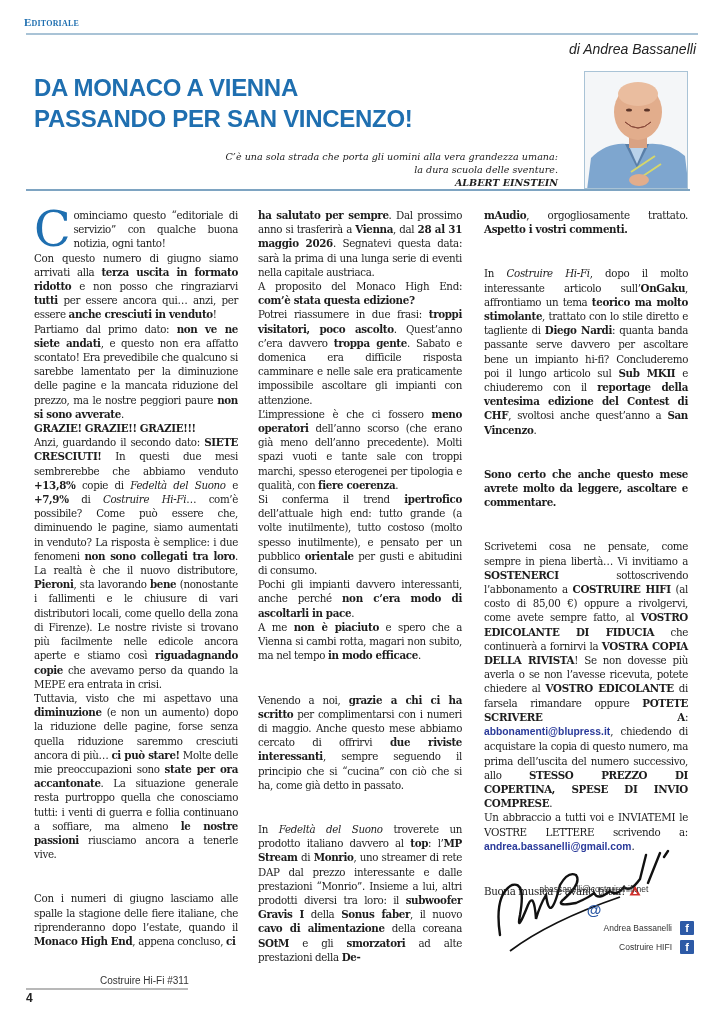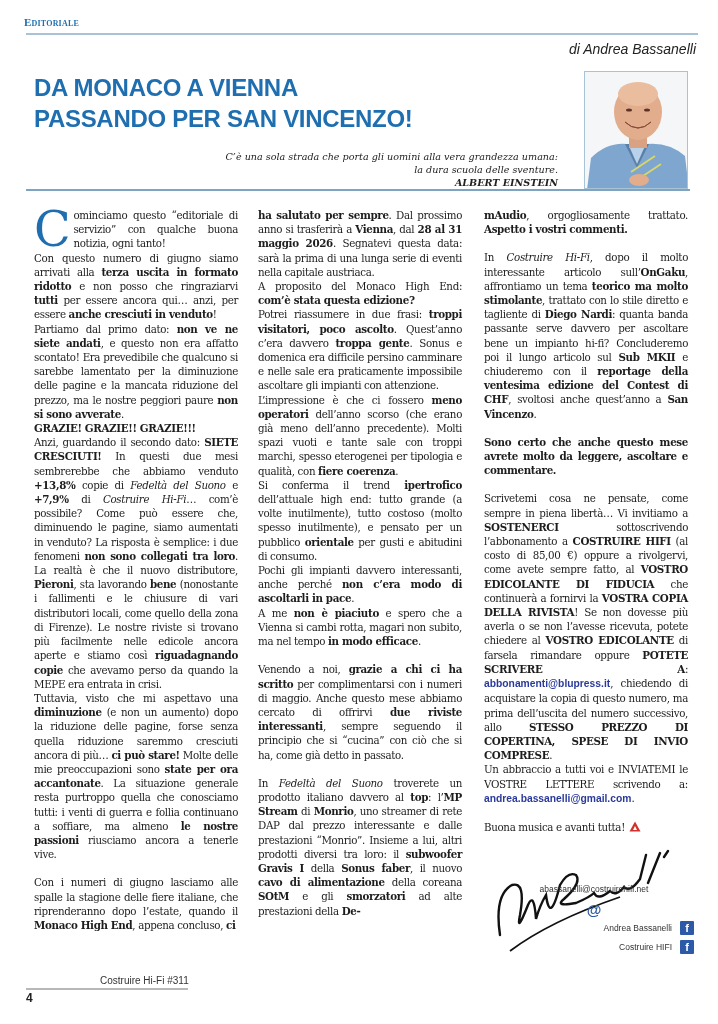--- a/index.html
+++ b/index.html
@@ -34,21 +34,21 @@
 
   .col {
     position: absolute; top: 208px; width: 204px;
     font-family: "DejaVu Serif", serif; font-size: 10.3px; line-height: 14.2px;
     text-align: justify; color: #1d1d1d; letter-spacing: -0.35px;
   }
   .col1 { left: 34px; }
   .col2 { left: 258px; }
   .col3 { left: 484px; }
   .col p { margin: 0; }
-  .col p.gap { margin-top: 14px; }
+  .col p.gap { margin-top: 30px; }
   .col b { font-weight: bold; }
   .col i { font-style: italic; }
   .col .mail { color: #2a3a9a; font-family: "Liberation Sans", sans-serif; font-weight: bold; letter-spacing: 0; }
   .dropcap {
     float: left; font-family: "DejaVu Serif", serif; font-size: 48px; line-height: 40px;
     color: #1f6fb0; margin: 1px 3px 0 0; font-weight: normal;
   }
 
   .warn-icon { display: inline-block; vertical-align: -1px; margin-left: 4px; }
 
@@ -116,21 +116,21 @@
   <p><span>Partiamo dal primo dato: </span><b>non ve ne siete andati</b><span>, e questo non era affatto scontato! Era prevedibile che qualcuno si sarebbe lamentato per la diminuzione delle pagine e la mancata riduzione del prezzo, ma le nostre peggiori paure </span><b>non si sono avverate</b><span>.</span></p>
   <p><b>GRAZIE! GRAZIE!! GRAZIE!!!</b></p>
   <p><span>Anzi, guardando il secondo dato: </span><b>SIETE CRESCIUTI!</b><span> In questi due mesi sembrerebbe che abbiamo venduto </span><b>+13,8%</b><span> copie di </span><i>Fedeltà del Suono</i><span> e </span><b>+7,9%</b><span> di </span><i>Costruire Hi-Fi</i><span>… com’è possibile? Come può essere che, diminuendo le pagine, siamo aumentati in venduto? La risposta è semplice: i due fenomeni </span><b>non sono collegati tra loro</b><span>. La realtà è che il nuovo distributore, </span><b>Pieroni</b><span>, sta lavorando </span><b>bene</b><span> (nonostante i fallimenti e le chiusure di vari distributori locali, come quello della zona di Firenze). Le nostre riviste si trovano più facilmente nelle edicole ancora aperte e stiamo così </span><b>riguadagnando copie</b><span> che avevamo perso da quando la MEPE era entrata in crisi.</span></p>
   <p><span>Tuttavia, visto che mi aspettavo una </span><b>diminuzione</b><span> (e non un aumento) dopo la riduzione delle pagine, forse senza quella riduzione saremmo cresciuti ancora di più… </span><b>ci può stare!</b><span> Molte delle mie preoccupazioni sono </span><b>state per ora accantonate</b><span>. La situazione generale resta purtroppo quella che conosciamo tutti: i venti di guerra e follia continuano a soffiare, ma almeno </span><b>le nostre passioni</b><span> riusciamo ancora a tenerle vive.</span></p>
   <p class="gap"><span>Con i numeri di giugno lasciamo alle spalle la stagione delle fiere italiane, che riprenderanno dopo l’estate, quando il </span><b>Monaco High End</b><span>, appena concluso, </span><b>ci</b></p>
 </div>
 
 <div class="col col2">
   <p><b>ha salutato per sempre</b><span>. Dal prossimo anno si trasferirà a </span><b>Vienna</b><span>, dal </span><b>28 al 31 maggio 2026</b><span>. Segnatevi questa data: sarà la prima di una lunga serie di eventi nella capitale austriaca.</span></p>
   <p><span>A proposito del Monaco High End: </span><b>com’è stata questa edizione?</b></p>
-  <p><span>Potrei riassumere in due frasi: </span><b>troppi visitatori, poco ascolto</b><span>. Quest’anno c’era davvero </span><b>troppa gente</b><span>. Sonus e domenica era difficile persino camminare e nelle sale era praticamente impossibile ascoltare gli impianti con attenzione.</span></p>
+  <p><span>Potrei riassumere in due frasi: </span><b>troppi visitatori, poco ascolto</b><span>. Quest’anno c’era davvero </span><b>troppa gente</b><span>. Sabato e domenica era difficile risposta camminare e nelle sale era praticamente impossibile ascoltare gli impianti con attenzione.</span></p>
   <p><span>L’impressione è che ci fossero </span><b>meno operatori</b><span> dell’anno scorso (che erano già meno dell’anno precedente). Molti spazi vuoti e tante sale con troppi marchi, spesso eterogenei per tipologia e qualità, con </span><b>fiere coerenza</b><span>.</span></p>
   <p><span>Si conferma il trend </span><b>ipertrofico</b><span> dell’attuale high end: tutto grande (a volte inutilmente), tutto costoso (molto spesso inutilmente), e pensato per un pubblico </span><b>orientale</b><span> per gusti e abitudini di consumo.</span></p>
   <p><span>Pochi gli impianti davvero interessanti, anche perché </span><b>non c’era modo di ascoltarli in pace</b><span>.</span></p>
   <p><span>A me </span><b>non è piaciuto</b><span> e spero che a Vienna si cambi rotta, magari non subito, ma nel tempo </span><b>in modo efficace</b><span>.</span></p>
   <p class="gap"><span>Venendo a noi, </span><b>grazie a chi ci ha scritto</b><span> per complimentarsi con i numeri di maggio. Anche questo mese abbiamo cercato di offrirvi </span><b>due riviste interessanti</b><span>, sempre seguendo il principio che si “cucina” con ciò che si ha, come già detto in passato.</span></p>
   <p class="gap"><span>In </span><i>Fedeltà del Suono</i><span> troverete un prodotto italiano davvero al </span><b>top</b><span>: l’</span><b>MP Stream</b><span> di </span><b>Monrio</b><span>, uno streamer di rete DAP dal prezzo interessante e dalle prestazioni “Monrio”. Insieme a lui, altri prodotti diversi tra loro: il </span><b>subwoofer Gravis I</b><span> della </span><b>Sonus faber</b><span>, il nuovo </span><b>cavo di alimentazione</b><span> della coreana </span><b>SOtM</b><span> e gli </span><b>smorzatori</b><span> ad alte prestazioni della </span><b>De-</b></p>
 </div>
 
 <div class="col col3">
   <p><b>mAudio</b><span>, orgogliosamente trattato. </span><b>Aspetto i vostri commenti.</b></p>

